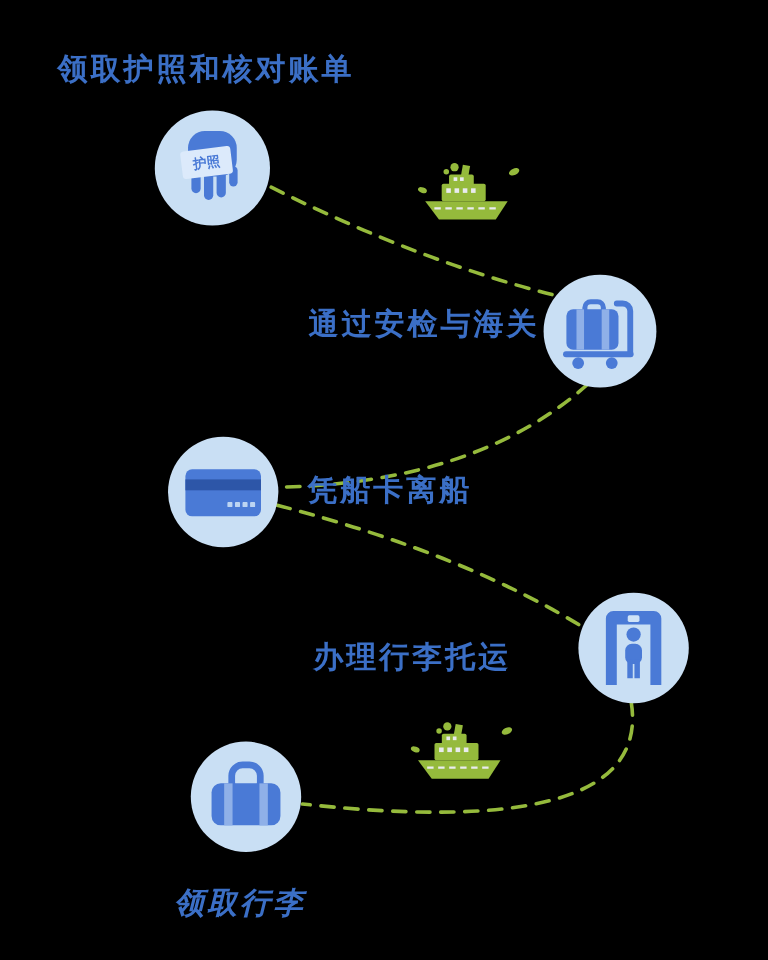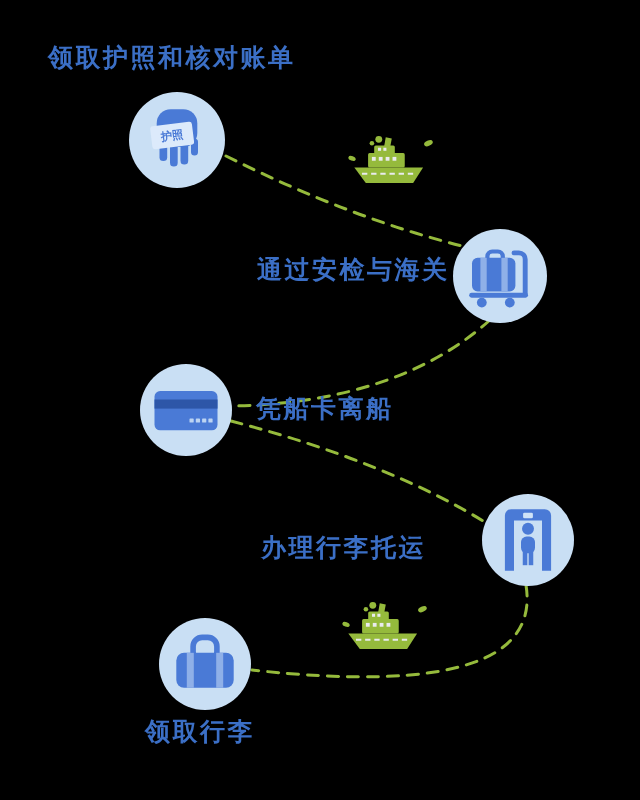--- a/index.html
+++ b/index.html
@@ -39,21 +39,21 @@
     font-weight: bold;
     font-size: 25px;
     letter-spacing: 2.5px;
     line-height: 1.1;
     white-space: nowrap;
   }
   #label-1 { left: 48px;  top: 44px; }
   #label-2 { left: 257px; top: 256px; }
   #label-3 { left: 256px; top: 395px; }
   #label-4 { left: 261px; top: 534px; }
-  #label-5 { left: 145px; top: 718px; }
+  #label-5 { left: 145px; top: 739px; font-style: italic; }
   .ship { position: absolute; }
   #ship-a { left: 348px; top: 134px; }
   #ship-b { left: 342px; top: 600px; }
   .ship svg { width: 86px; height: 55px; display: block; }
 </style>
 </head>
 <body>
 
 <svg width="0" height="0" style="position:absolute" aria-hidden="true">
   <defs>

